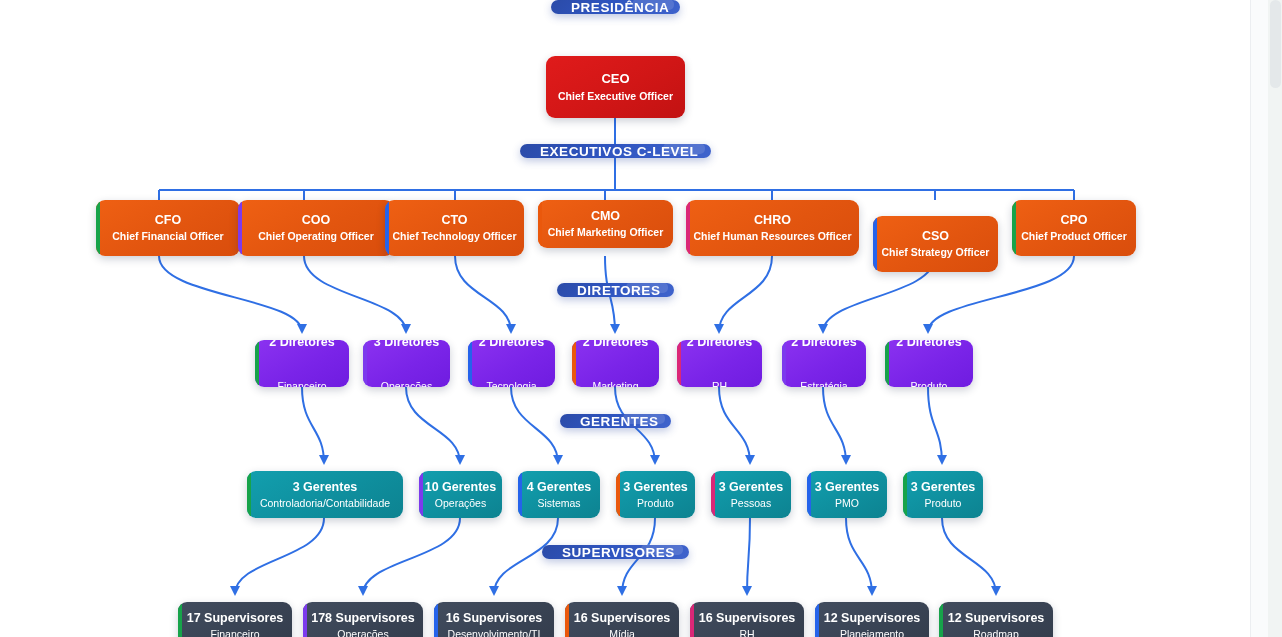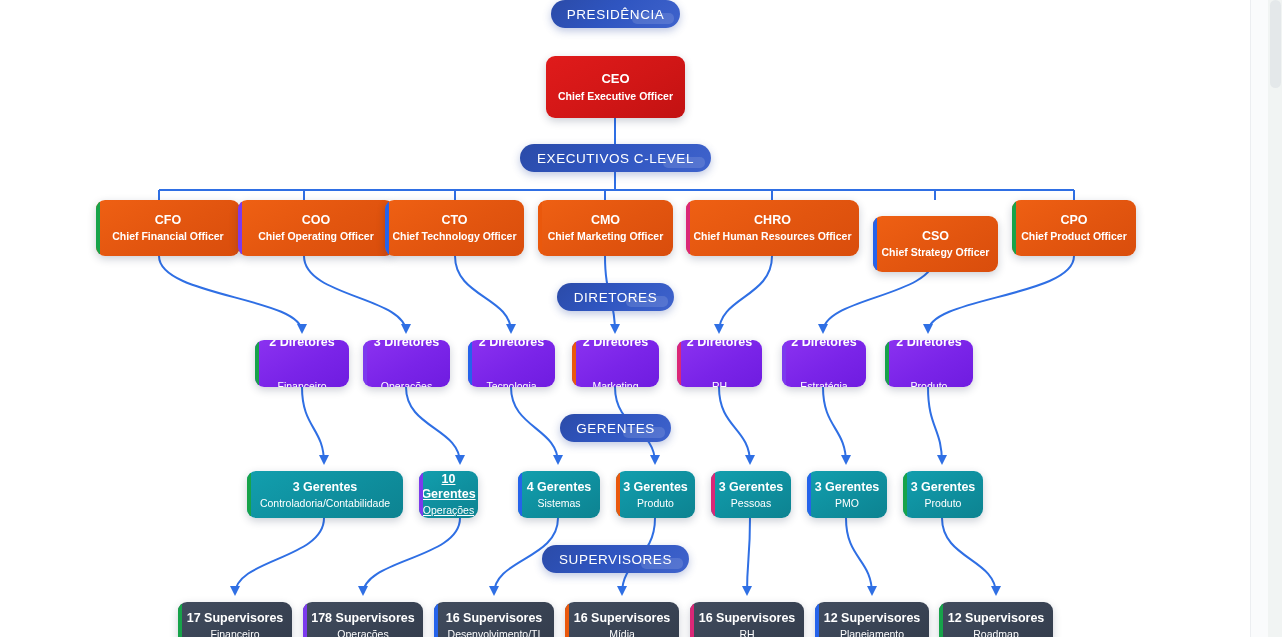--- a/index.html
+++ b/index.html
@@ -29,27 +29,27 @@
   #scroll-thumb {
     position:absolute; top:0; right:1px; width:11px; height:88px;
     background:#e4e8ea; border-radius:6px;
   }
 
   svg#wires { position:absolute; top:0; left:0; width:1282px; height:637px; pointer-events:none; }
 
   
   .badge {
     position:absolute;
-    height:28px;
-    display:flex; align-items:center; justify-content:center;
+    height:14px;
+    display:flex; align-items:center; justify-content:flex-start;
     padding:0 20px;
     border-radius:16px;
     background:linear-gradient(135deg,#2b4ba8 0%,#2f55c0 45%,#3f63cc 100%);
     color:#ffffff;
-    font-size:13.5px; font-weight:normal; letter-spacing:.55px;
+    font-size:13.5px; font-weight:bold; letter-spacing:.55px;
     box-shadow:0 3px 9px rgba(40,70,160,.30);
     white-space:nowrap;
     z-index:4;
   }
   .badge::after{
     content:""; position:absolute; right:6px; bottom:4px;
     width:42px; height:11px; border-radius:5px;
     background:rgba(255,255,255,.13);
   }
 
@@ -158,21 +158,21 @@
       <div class="node clevel" style="left: 238px; top: 200px; width: 156px; height: 56px;">
         <span class="accent" style="background: rgb(124, 58, 237);"></span>
         <div class="t1">COO</div>
         <div class="t2">Chief Operating Officer</div>
       </div>
       <div class="node clevel" style="left: 385px; top: 200px; width: 139px; height: 56px;">
         <span class="accent" style="background: rgb(37, 99, 235);"></span>
         <div class="t1">CTO</div>
         <div class="t2">Chief Technology Officer</div>
       </div>
-      <div class="node clevel" style="left: 538px; top: 200px; width: 135px; height: 56px;">
+      <div class="node clevel" style="left: 538px; top: 200px; width: 135px; height: 48px;">
         <span class="accent" style="background: rgb(234, 88, 12);"></span>
         <div class="t1">CMO</div>
         <div class="t2">Chief Marketing Officer</div>
       </div>
       <div class="node clevel" style="left: 686px; top: 200px; width: 173px; height: 56px;">
         <span class="accent" style="background: rgb(219, 39, 119);"></span>
         <div class="t1">CHRO</div>
         <div class="t2">Chief Human Resources Officer</div>
       </div>
       <div class="node clevel" style="left: 873px; top: 216px; width: 125px; height: 56px;">
@@ -218,21 +218,21 @@
       <div class="node director" style="left: 885px; top: 340px; width: 88px; height: 47px;">
         <span class="accent" style="background: rgb(23, 163, 74);"></span>
         <div class="t1">2 Diretores</div>
         <div class="t2">Produto</div>
       </div>
       <div class="node manager" style="left: 247px; top: 471px; width: 156px; height: 47px;">
         <span class="accent" style="background: rgb(23, 163, 74);"></span>
         <div class="t1">3 Gerentes</div>
         <div class="t2">Controladoria/Contabilidade</div>
       </div>
-      <div class="node manager" style="left: 419px; top: 471px; width: 59px; height: 47px; text-decoration: underline;">
+      <div class="node manager" style="left: 419px; top: 471px; width: 83px; height: 47px;">
         <span class="accent" style="background: rgb(124, 58, 237);"></span>
         <div class="t1">10 Gerentes</div>
         <div class="t2">Operações</div>
       </div>
       <div class="node manager" style="left: 518px; top: 471px; width: 82px; height: 47px;">
         <span class="accent" style="background: rgb(37, 99, 235);"></span>
         <div class="t1">4 Gerentes</div>
         <div class="t2">Sistemas</div>
       </div>
       <div class="node manager" style="left: 616px; top: 471px; width: 79px; height: 47px;">

